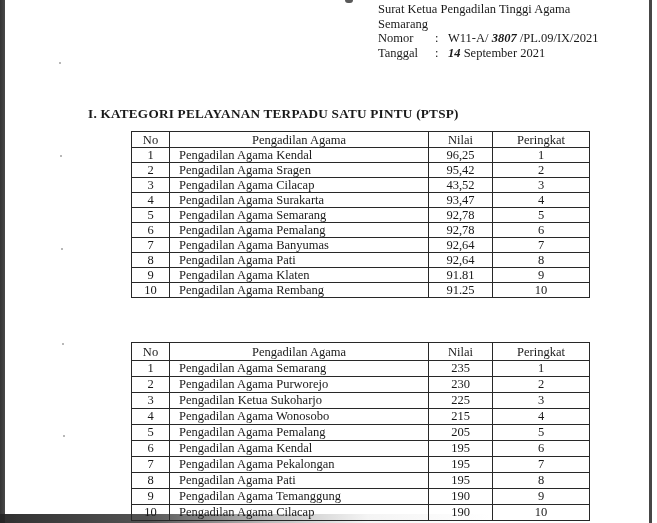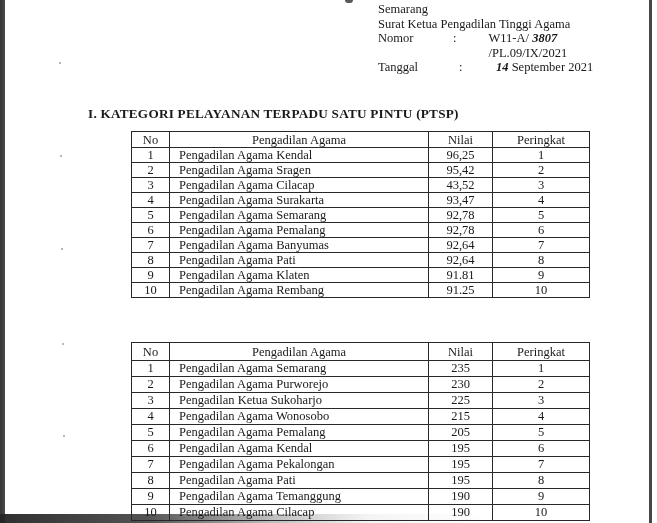--- a/index.html
+++ b/index.html
@@ -13,21 +13,21 @@
     background:linear-gradient(to right,#353535,#4a4a4a);}
   .edge-right{position:absolute;left:649px;top:0;width:3px;height:523px;background:#474747;}
   .smudge-bottom{position:absolute;left:0;top:514px;width:490px;height:9px;
     background:linear-gradient(to right,rgba(38,38,38,.95) 0%,rgba(55,55,55,.85) 30%,rgba(110,110,110,.45) 55%,rgba(180,180,180,.15) 75%,rgba(220,220,220,0) 100%);}
   .top-cut{position:absolute;left:345px;top:0;width:8px;height:3px;background:#5a5a5a;border-radius:0 0 3px 3px;}
   .speck{position:absolute;width:2px;height:2px;background:#8a8a8a;border-radius:50%;opacity:.8;}
   .sp1{left:59px;top:62px}.sp2{left:60px;top:155px}.sp3{left:61px;top:248px}
   .sp4{left:62px;top:343px}.sp5{left:63px;top:435px}
   
   .letter-head{position:absolute;left:378px;top:2px;width:245px;font-size:12.5px;line-height:14.6px;}
-  .hline{display:flex;gap:24px;}
+  .hline{display:flex;}
   .hlbl{display:inline-block;width:57px;}
   .hcolon{display:inline-block;width:13px;}
   .bi{font-weight:bold;font-style:italic;}
   .hv span{white-space:pre;}
   
   .sec-title{position:absolute;left:88px;font-size:13.2px;font-weight:600;letter-spacing:.25px;white-space:nowrap;}
   .t1-title{top:106px;}
   .t2-title{top:313px;}
   
   table{position:absolute;left:131px;width:458px;border-collapse:collapse;table-layout:fixed;
@@ -51,22 +51,22 @@
   <div class="edge-right"></div>
   <div class="smudge-bottom"></div>
   <div class="top-cut"></div>
   <div class="speck sp1"></div>
   <div class="speck sp2"></div>
   <div class="speck sp3"></div>
   <div class="speck sp4"></div>
   <div class="speck sp5"></div>
 
   <div class="letter-head">
+    <div>Surat Ketua Pengadilan Tinggi Agama</div>
     <div>Semarang</div>
-    <div>Surat Ketua Pengadilan Tinggi Agama</div>
     <div class="hline">
       <span class="hlbl">Nomor</span>
       <span class="hcolon">:</span>
       <span class="hv">
         <span>W11-A/</span>
         <span class="bi">3807</span>
         <span>/PL.09/IX/2021</span>
       </span>
     </div>
     <div class="hline">

